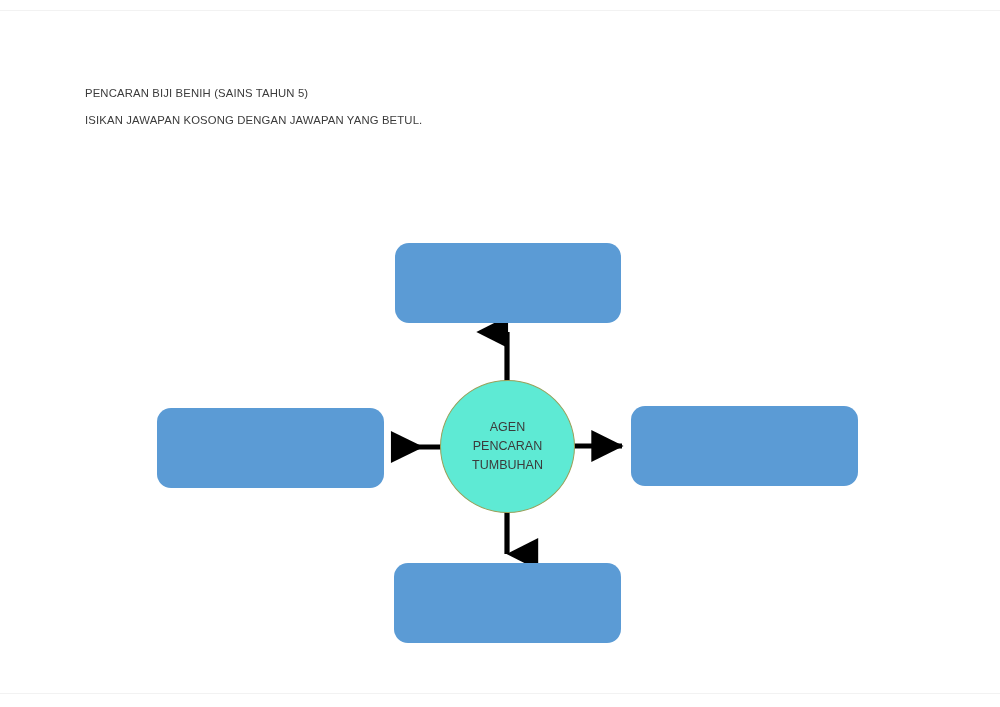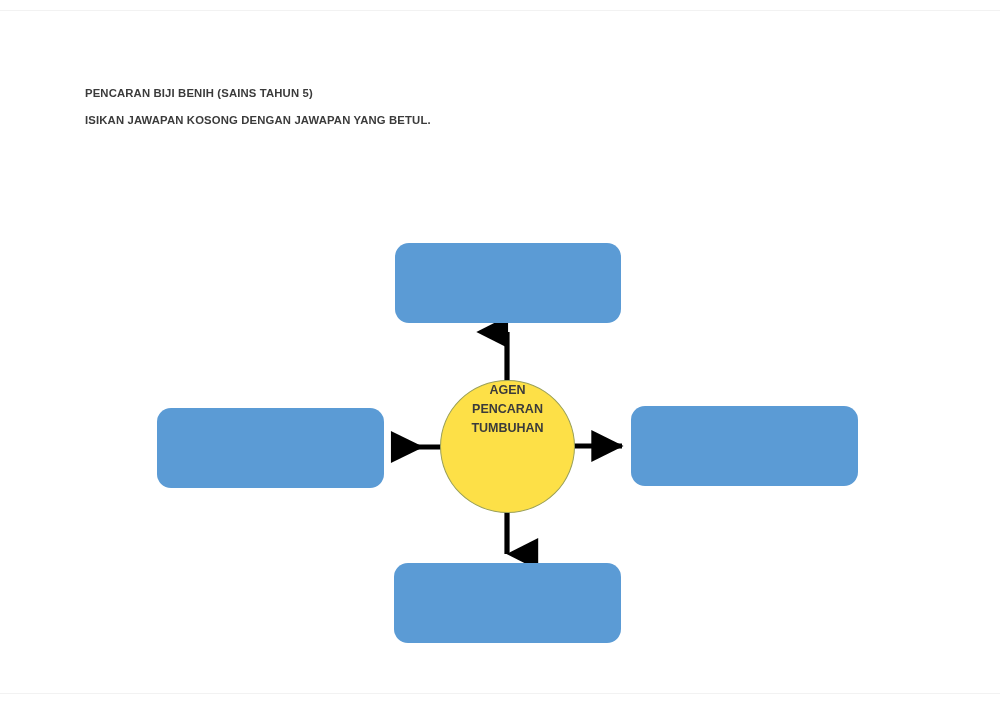--- a/index.html
+++ b/index.html
@@ -12,21 +12,20 @@
     font-family: "Liberation Sans", sans-serif;
     -webkit-font-smoothing: antialiased;
   }
 
   #page {
     position: relative;
     width: 1000px;
     height: 707px;
     background: #ffffff;
     overflow: hidden;
-    font-weight: bold;
   }
 
   
   .page-edge {
     position: absolute;
     left: 0;
     width: 1000px;
     height: 1px;
     background: #f2f2f2;
   }
@@ -85,24 +84,24 @@
 
   
   #center-circle {
     position: absolute;
     left: 440px;
     top: 380px;
     width: 135px;
     height: 133px;
     border: 1px solid #9aa05a;
     border-radius: 50%;
-    background: #fde047;
+    background: #5eead4;
     box-sizing: border-box;
     display: flex;
-    align-items: flex-start;
+    align-items: center;
     justify-content: center;
   }
   #center-circle .circle-label {
     text-align: center;
     color: #3b3b3b;
     font-size: 12.5px;
     line-height: 1.5;
     font-family: "Liberation Sans", sans-serif;
     white-space: pre-line;
   }

